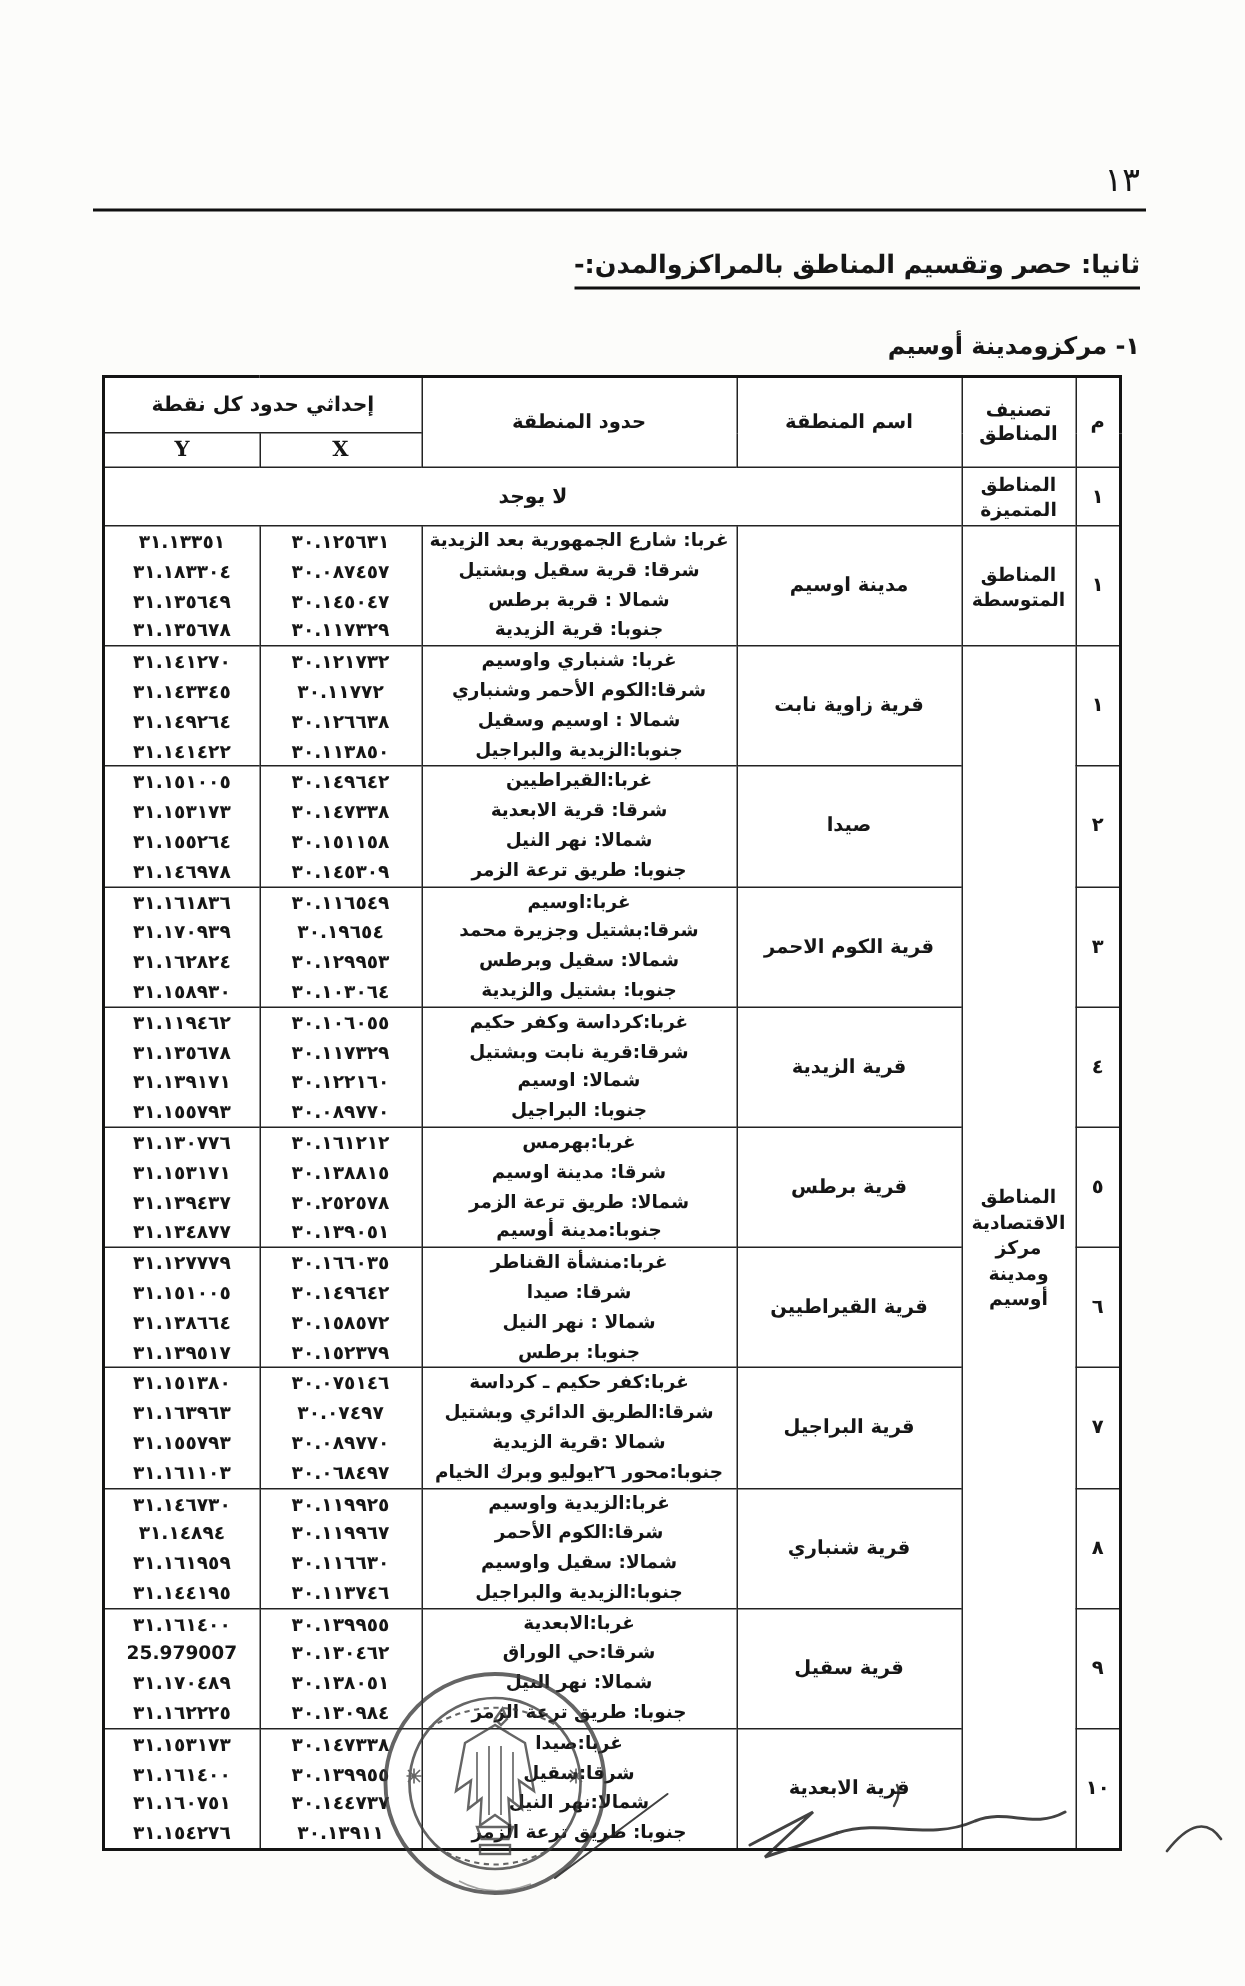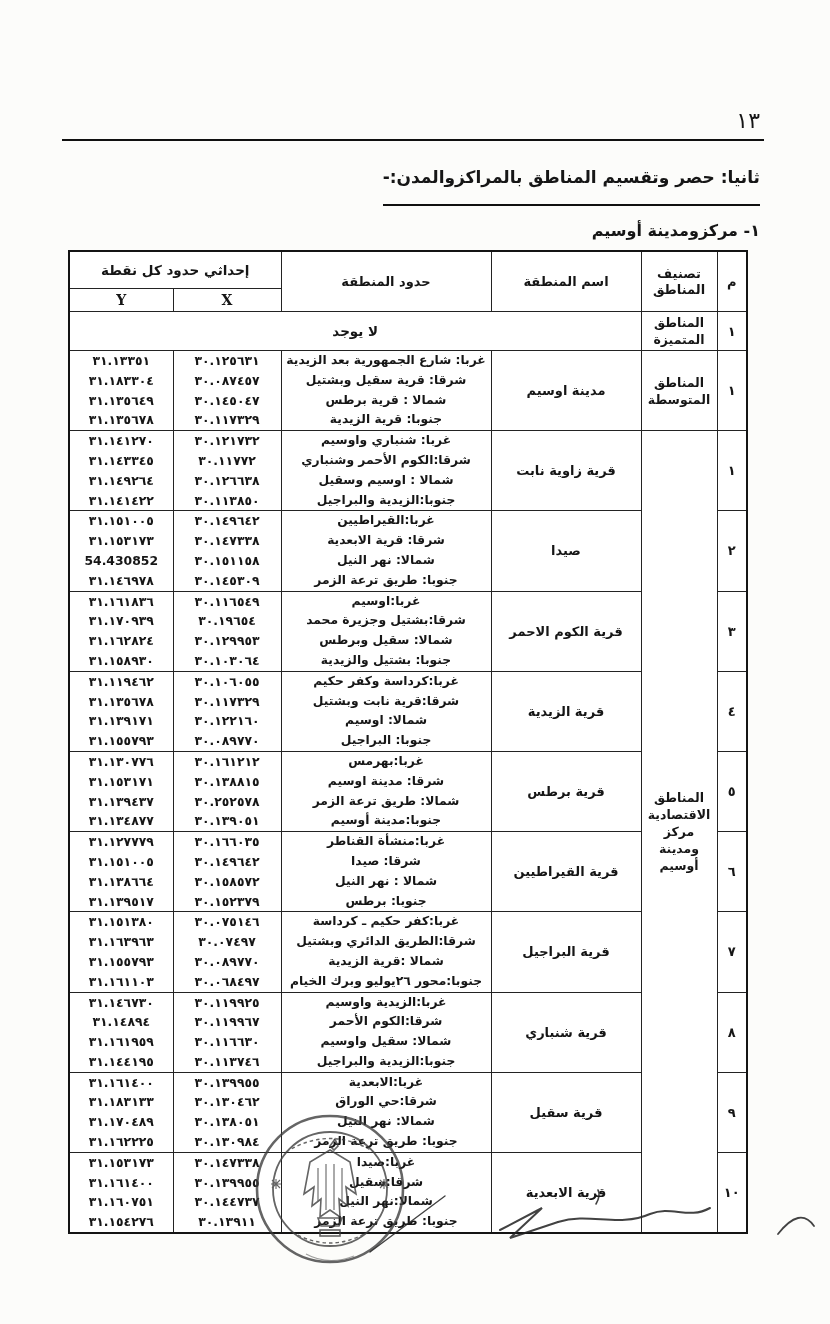--- a/index.html
+++ b/index.html
@@ -14,21 +14,21 @@
     position:absolute;top:84px;right:70px;left:58px;
     direction:rtl;display:flex;justify-content:space-between;align-items:baseline;
     font-size:23px;letter-spacing:-.2px;
   }
   .gz-header .pageno{font-size:22px;padding-left:6px;margin-top:24px;}
   .rule{position:absolute;top:139px;left:62px;right:66px;height:2px;background:#101010;}
   
   .section-title{
     position:absolute;top:167px;right:70px;direction:rtl;
     font-size:17px;font-weight:bold;
-    border-bottom:2.2px solid #101010;padding-bottom:17px;
+    border-bottom:2.2px solid #101010;padding-bottom:4px;
   }
   .subsection-title{
     position:absolute;top:221px;right:70px;direction:rtl;
     font-size:16px;font-weight:bold;
   }
   
   table.areas{
     position:absolute;top:250px;left:68px;width:678px;
     border-collapse:collapse;direction:rtl;table-layout:fixed;
     background:#ffffff;border:2px solid #141414;
@@ -158,21 +158,21 @@
           </td>
           <td>
             <div class="line numline"><span class="num">٣٠.١٤٩٦٤٢</span></div>
             <div class="line numline"><span class="num">٣٠.١٤٧٣٣٨</span></div>
             <div class="line numline"><span class="num">٣٠.١٥١١٥٨</span></div>
             <div class="line numline"><span class="num">٣٠.١٤٥٣٠٩</span></div>
           </td>
           <td>
             <div class="line numline"><span class="num">٣١.١٥١٠٠٥</span></div>
             <div class="line numline"><span class="num">٣١.١٥٣١٧٣</span></div>
-            <div class="line numline"><span class="num">54.430852</span></div>
+            <div class="line numline"><span class="num">٣١.١٥٥٢٦٤</span></div>
             <div class="line numline"><span class="num">٣١.١٤٦٩٧٨</span></div>
           </td>
         </tr>
         <tr>
           <td class="c-serial">٣</td>
           <td class="c-name">قرية الكوم الاحمر</td>
           <td class="bounds-cell">
             <div class="line">غربا:اوسيم</div>
             <div class="line">شرقا:بشتيل وجزيرة محمد</div>
             <div class="line">شمالا: سقيل وبرطس</div>
@@ -311,21 +311,21 @@
             <div class="line">جنوبا: طريق ترعة الزمر</div>
           </td>
           <td>
             <div class="line numline"><span class="num">٣٠.١٣٩٩٥٥</span></div>
             <div class="line numline"><span class="num">٣٠.١٣٠٤٦٢</span></div>
             <div class="line numline"><span class="num">٣٠.١٣٨٠٥١</span></div>
             <div class="line numline"><span class="num">٣٠.١٣٠٩٨٤</span></div>
           </td>
           <td>
             <div class="line numline"><span class="num">٣١.١٦١٤٠٠</span></div>
-            <div class="line numline"><span class="num">٣١.١٨٣١٣٣</span></div>
+            <div class="line numline"><span class="num">25.979007</span></div>
             <div class="line numline"><span class="num">٣١.١٧٠٤٨٩</span></div>
             <div class="line numline"><span class="num">٣١.١٦٢٢٢٥</span></div>
           </td>
         </tr>
         <tr>
           <td class="c-serial">١٠</td>
           <td class="c-name">قرية الابعدية</td>
           <td class="bounds-cell">
             <div class="line">غربا:صيدا</div>
             <div class="line">شرقا:سقيل</div>

